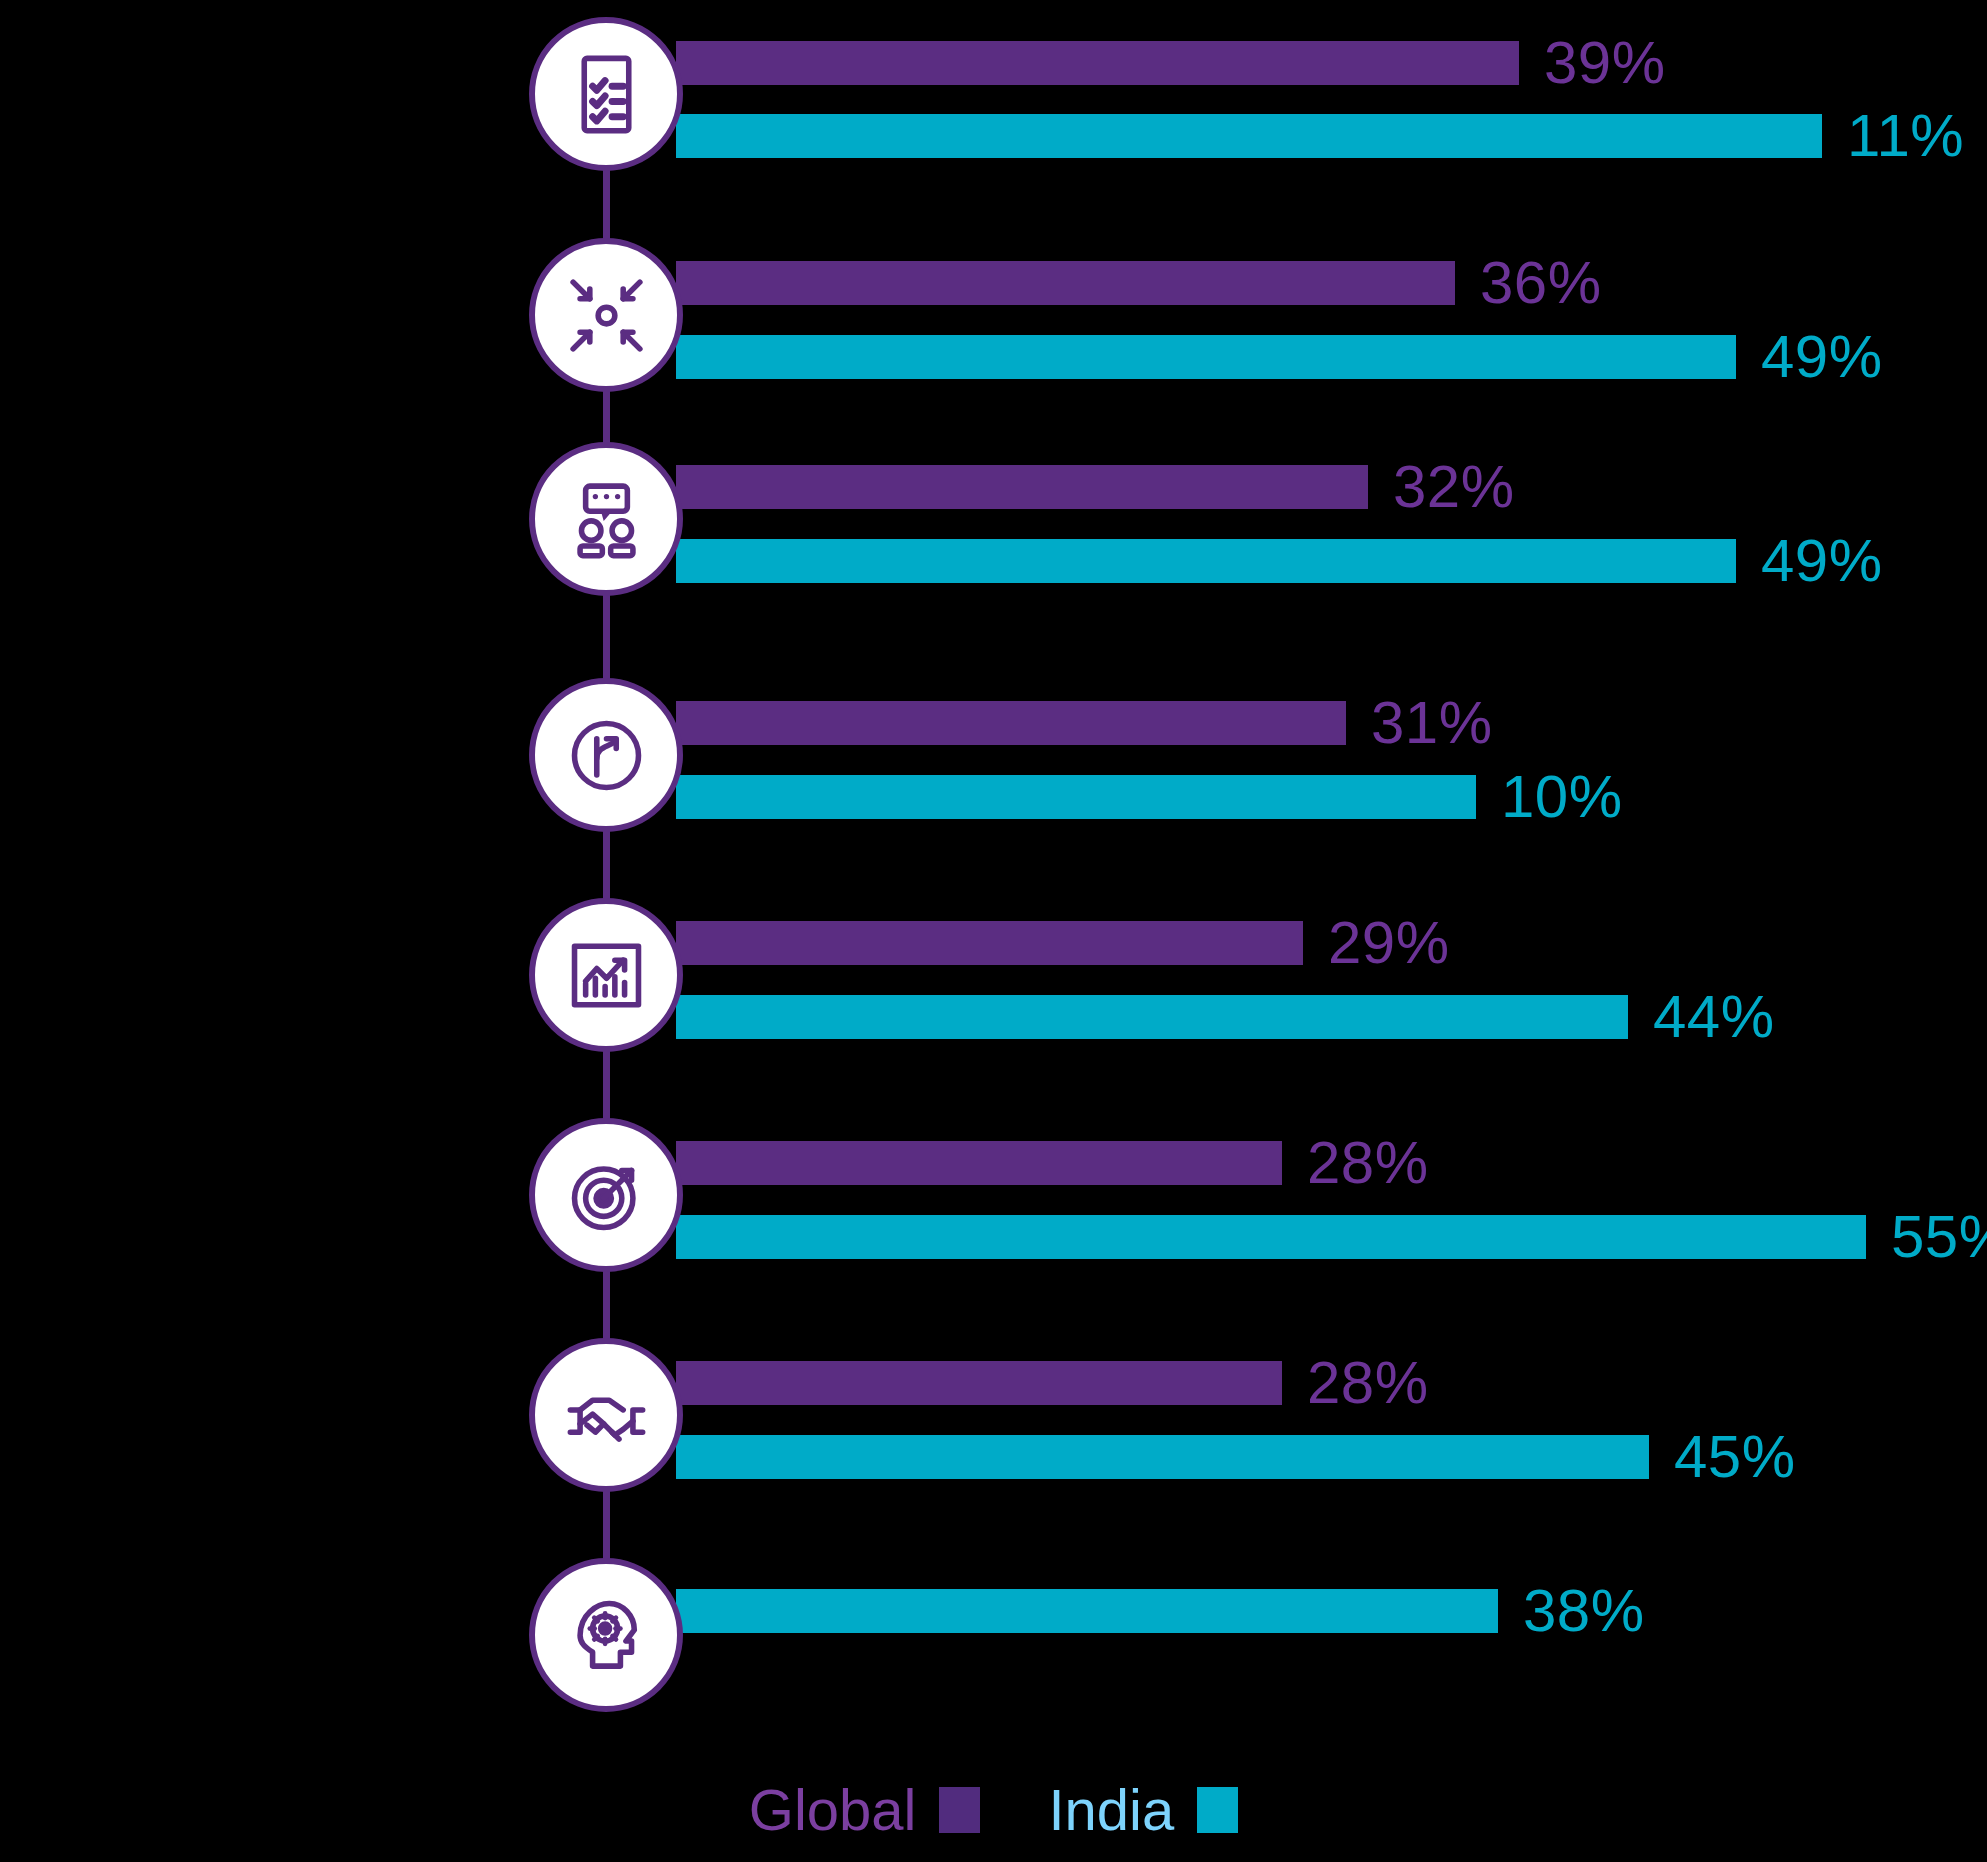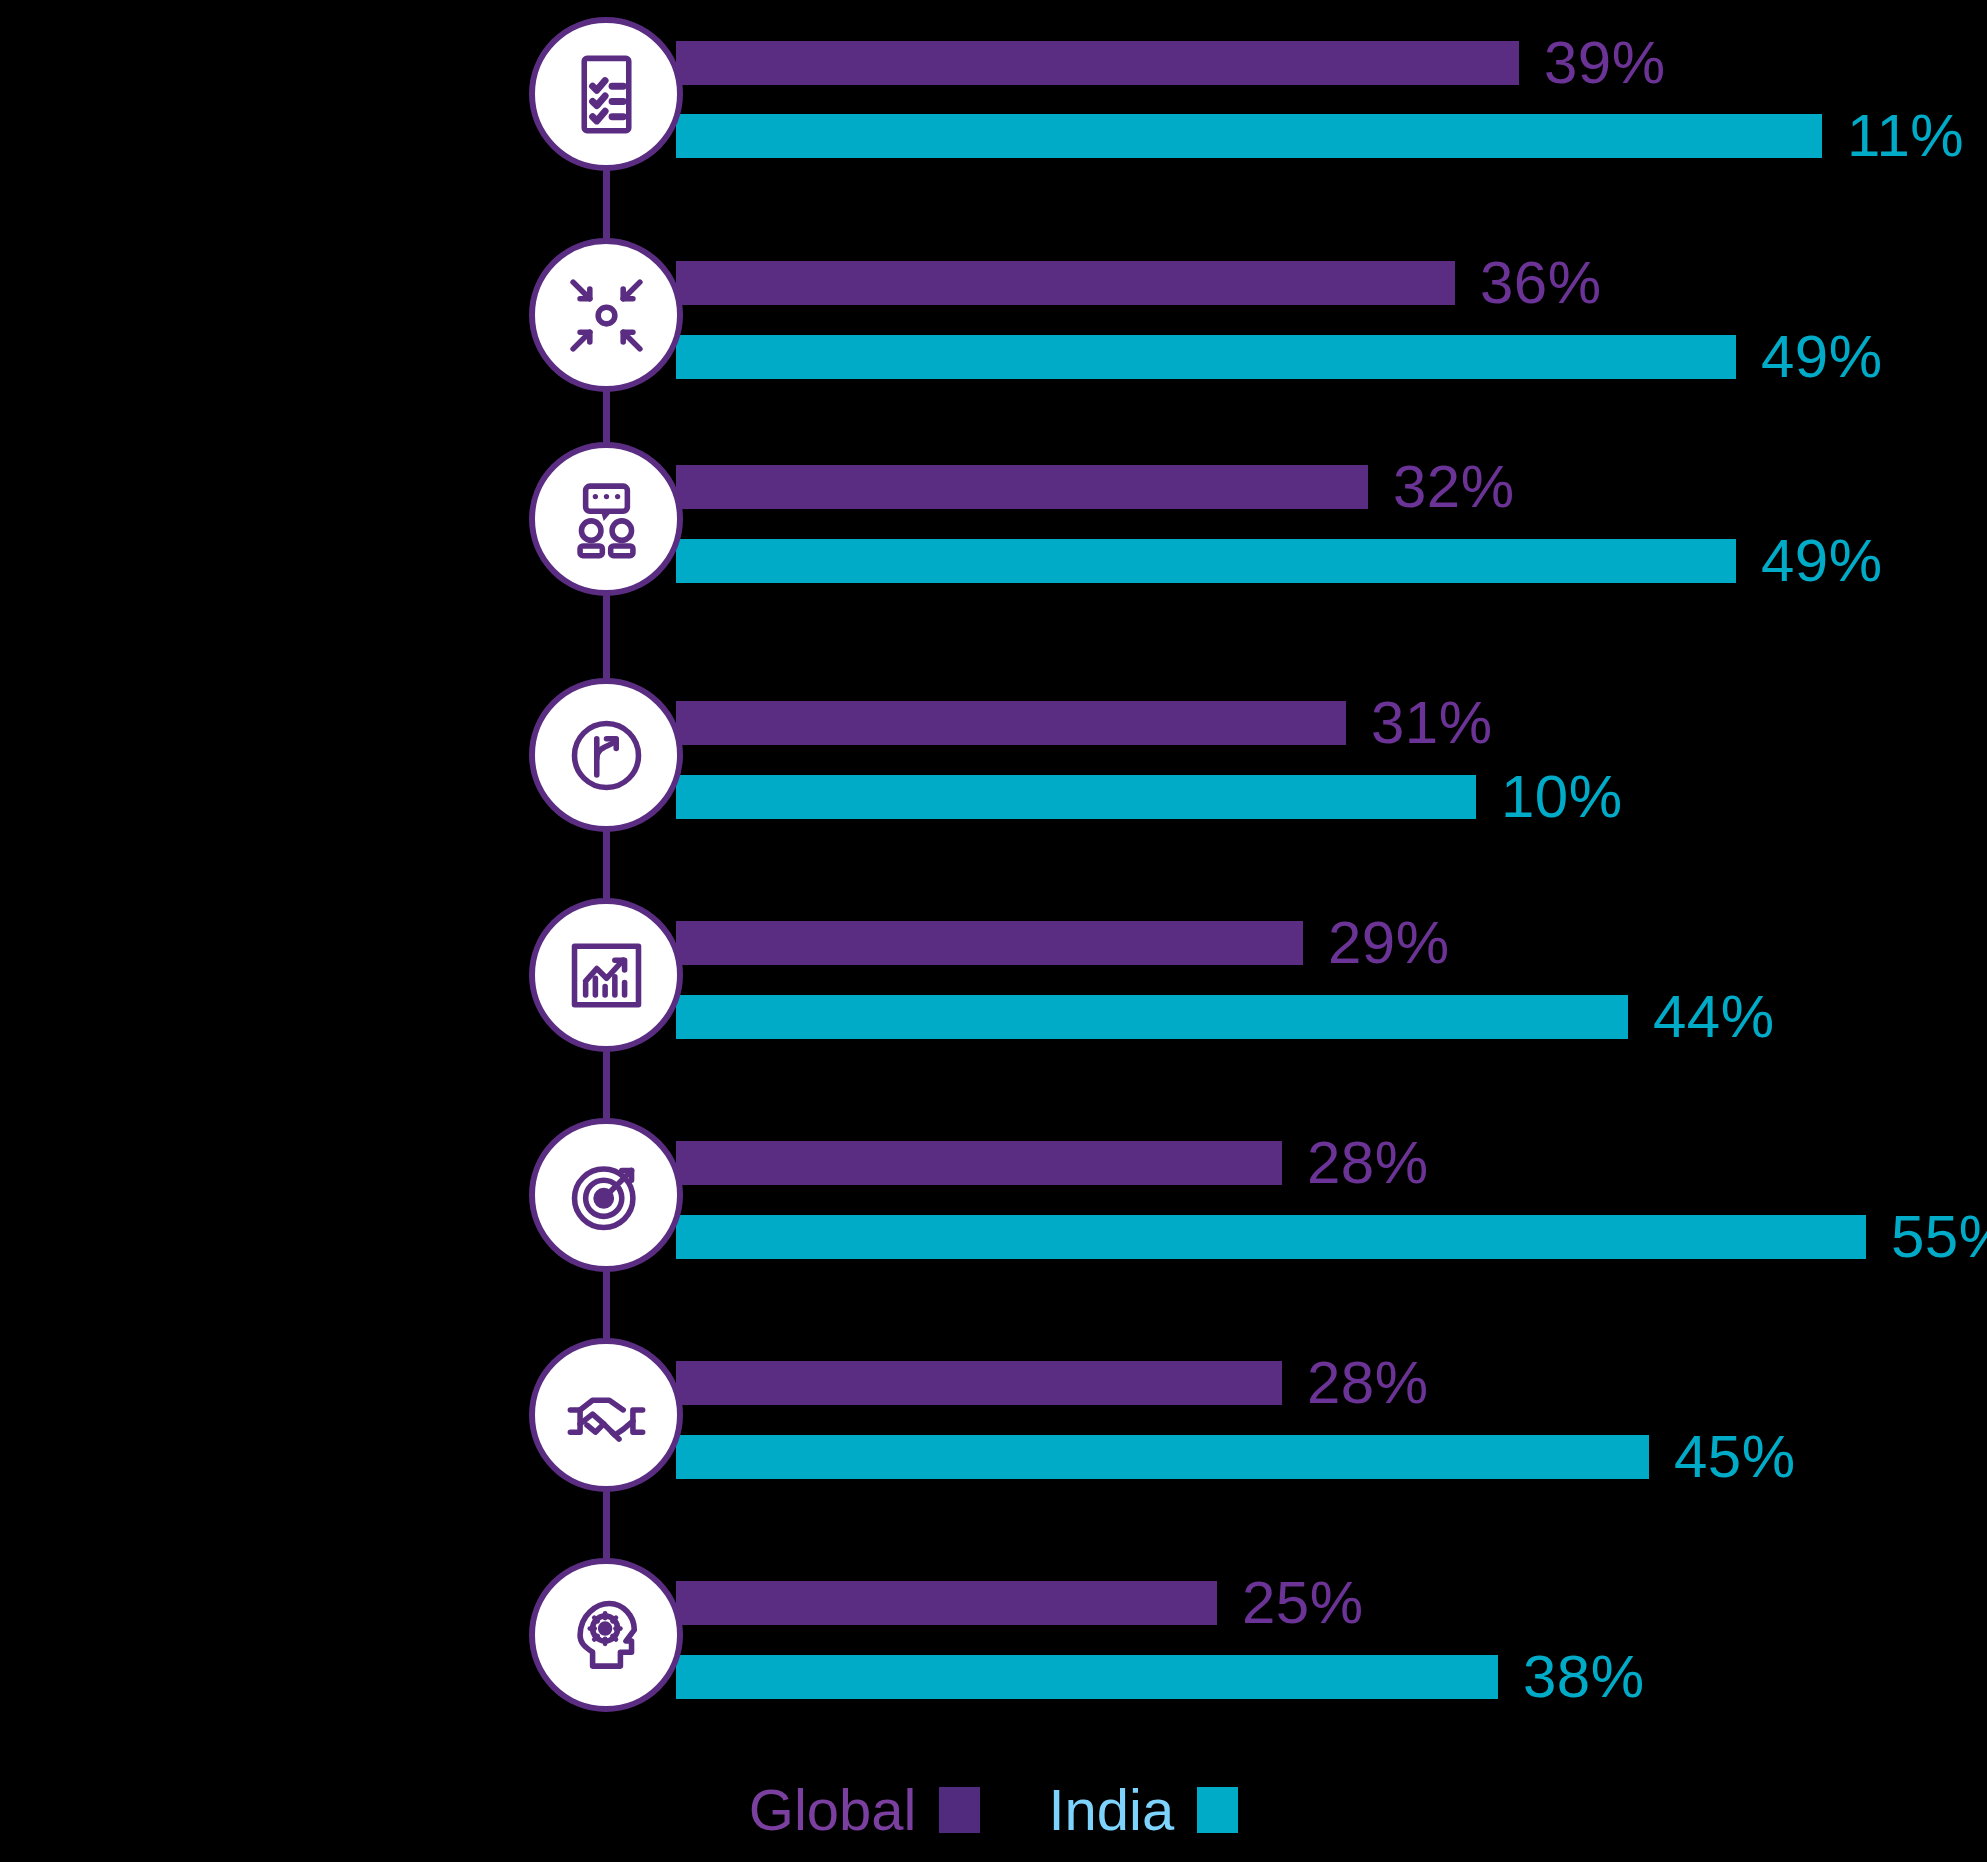--- a/index.html
+++ b/index.html
@@ -296,24 +296,20 @@
         <line x1="20" y1="27" x2="23.5" y2="27"></line>
         <line x1="38.5" y1="27" x2="42" y2="27"></line>
         <line x1="23.2" y1="19.2" x2="25.7" y2="21.7"></line>
         <line x1="36.3" y1="32.3" x2="38.8" y2="34.8"></line>
         <line x1="38.8" y1="19.2" x2="36.3" y2="21.7"></line>
         <line x1="25.7" y1="32.3" x2="23.2" y2="34.8"></line>
       </g>
     </svg>
         </div>
         <div class="bars">
-          <div class="bar-line global">
-            <div class="bar global" style="width: 541px;"></div>
-            <span class="bar-label global">25%</span>
-          </div>
           <div class="bar-line india">
             <div class="bar india" style="width: 822px;"></div>
             <span class="bar-label india">38%</span>
           </div>
         </div>
       </div>
     </div>
 
   <div class="legend">
     <div class="legend-item">

